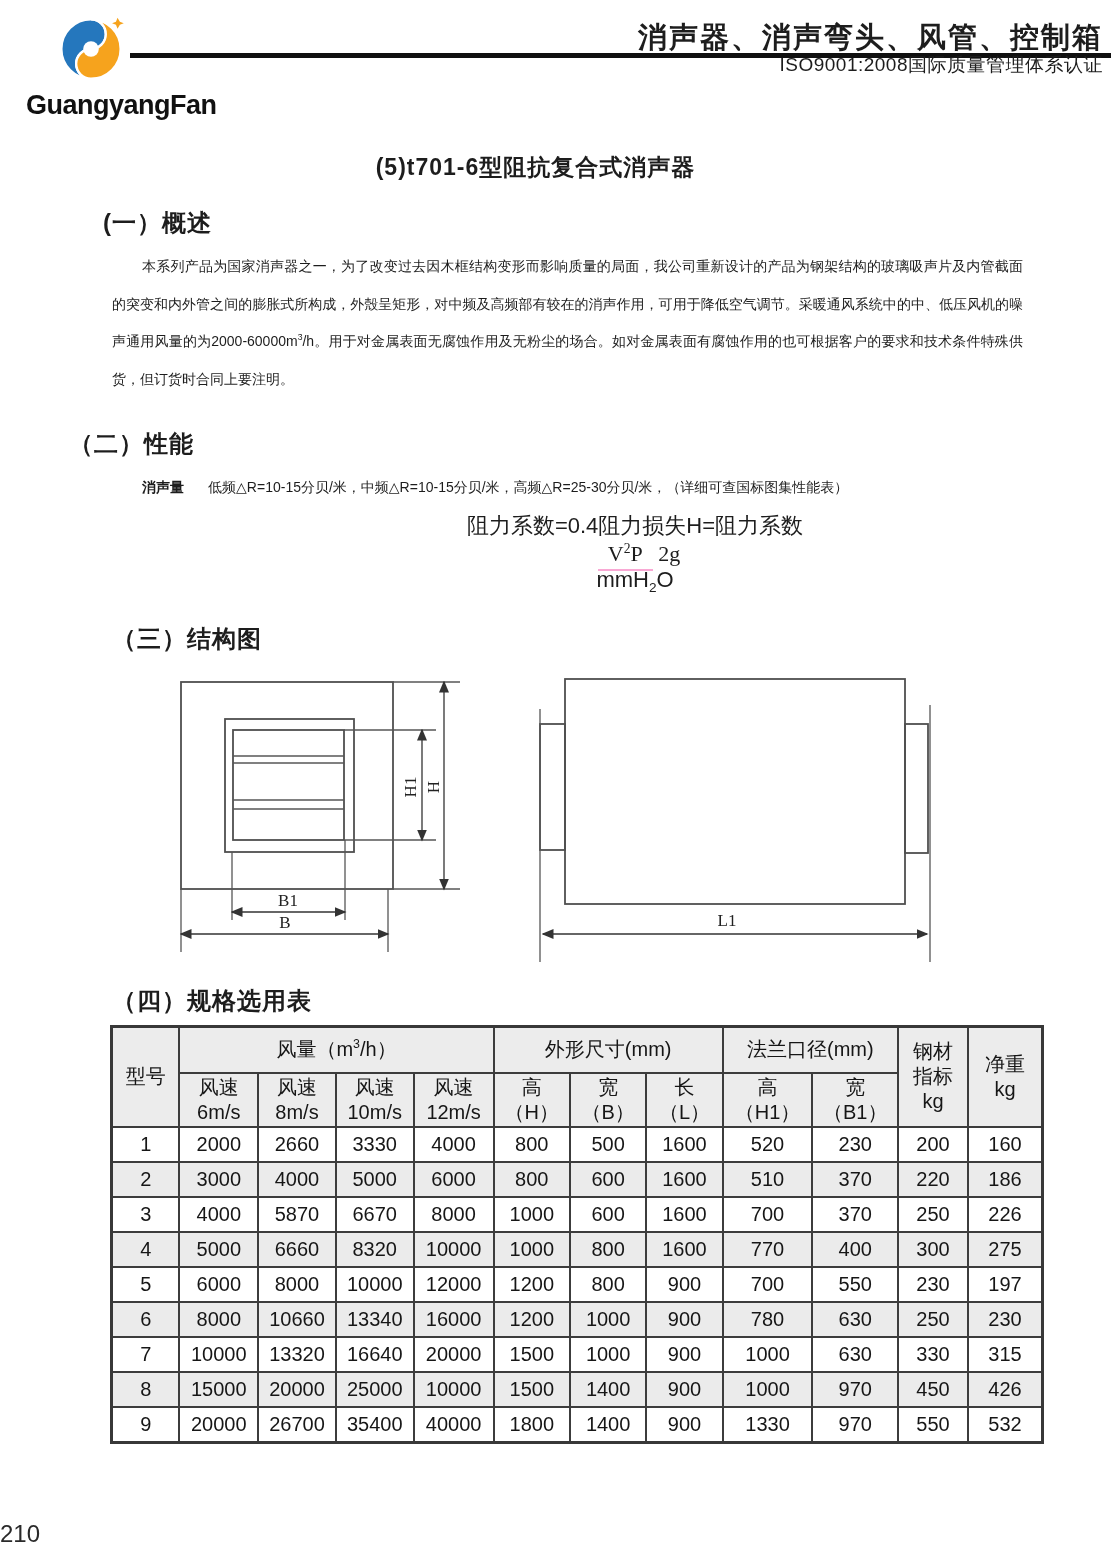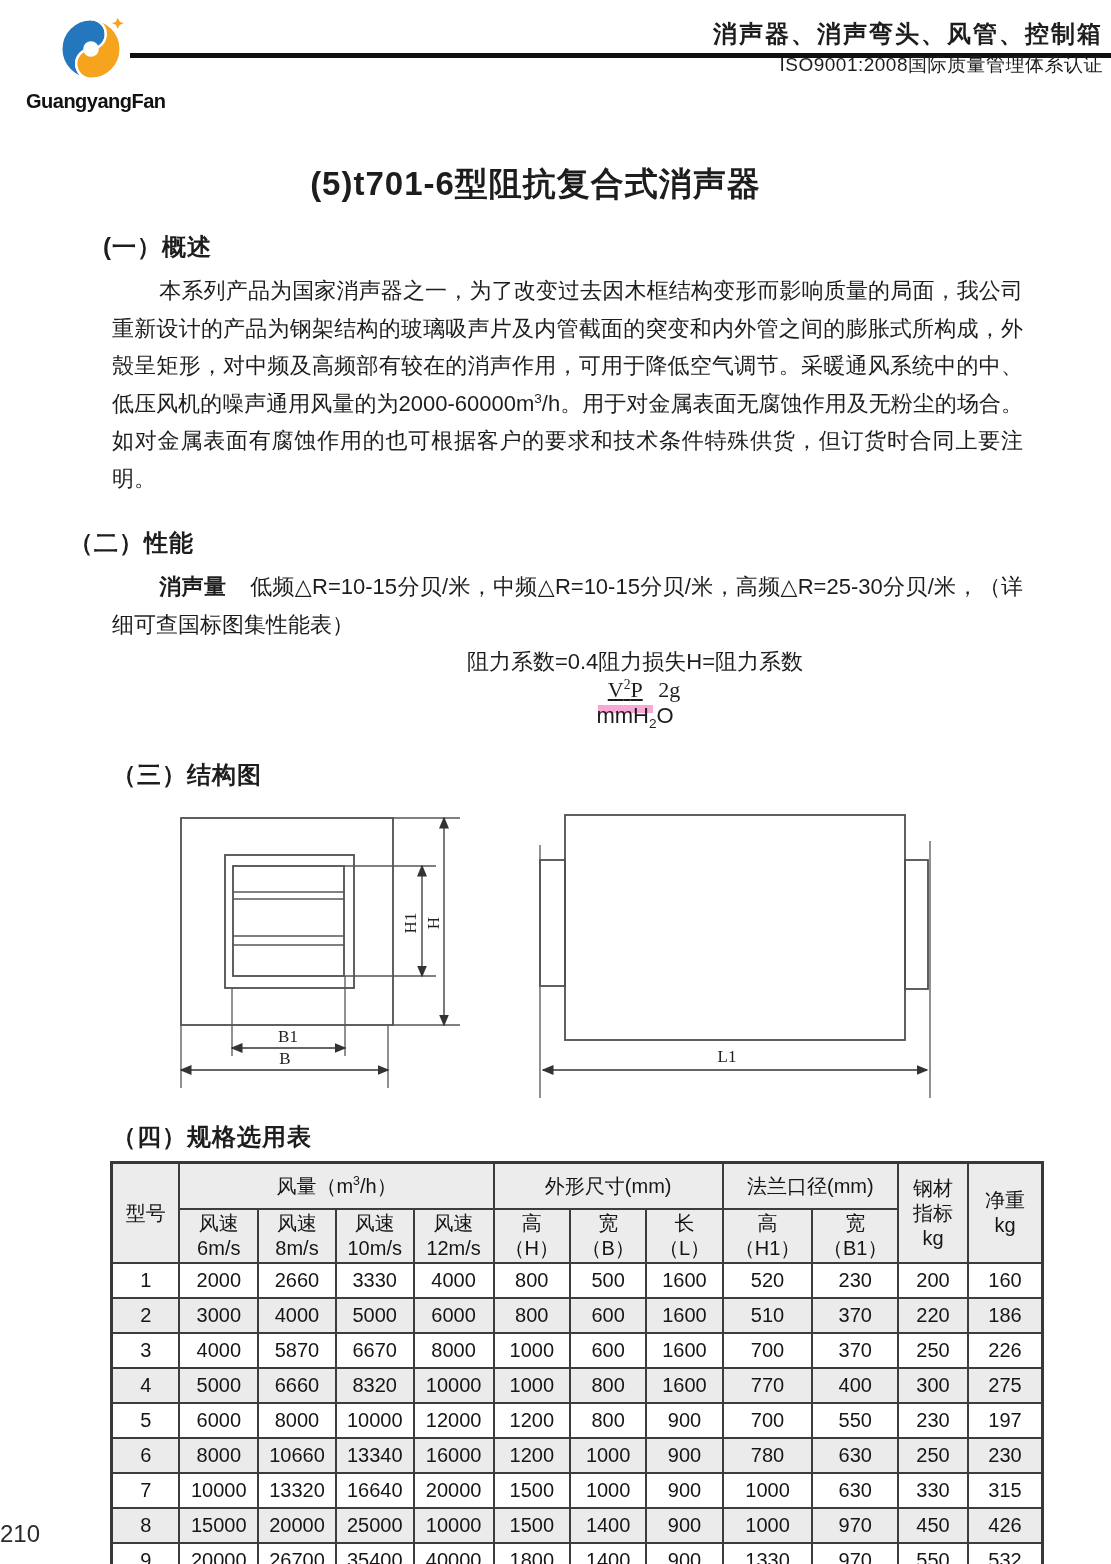--- a/index.html
+++ b/index.html
@@ -5,38 +5,38 @@
   html,body{margin:0;padding:0;}
   body{
     width:1111px;height:1564px;position:relative;background:#ffffff;
     font-family:"Liberation Sans","DejaVu Sans",sans-serif;color:#1d1d1d;
     overflow:hidden;
   }
   
   .header{position:relative;height:118px;}
   .logo{position:absolute;left:26px;top:10px;width:130px;text-align:center;}
   .logo svg{display:block;margin:0 auto;}
-  .brand{font-size:20px;font-weight:bold;letter-spacing:-0.5px;color:#111;margin-top:2px;}
-  .header-title{position:absolute;right:8px;top:18px;font-size:24px;font-weight:bold;letter-spacing:2px;white-space:nowrap;}
+  .brand{font-size:27px;font-weight:bold;letter-spacing:-0.5px;color:#111;margin-top:2px;}
+  .header-title{position:absolute;right:8px;top:18px;font-size:29px;font-weight:bold;letter-spacing:2px;white-space:nowrap;}
   .header-rule{position:absolute;left:130px;right:0;top:53px;height:5px;background:#101010;}
   .header-cert{position:absolute;right:8px;top:52px;font-size:19px;letter-spacing:0.5px;}
   
-  .doc-title{text-align:center;font-size:33px;font-weight:bold;margin:44px 40px 0 0;letter-spacing:1px;}
+  .doc-title{text-align:center;font-size:23px;font-weight:bold;margin:34px 40px 0 0;letter-spacing:1px;}
   .sec-heading{font-size:24px;font-weight:bold;margin:0;letter-spacing:1px;}
   .h-overview{margin:24px 0 0 103px;}
   .h-perf{margin:30px 0 0 69px;}
   .h-struct{margin:40px 0 0 112px;}
   .h-spec{margin:16px 0 0 112px;}
-  .para{font-size:22px;line-height:37.5px;margin:9px 88px 0 112px;text-align:justify;}
+  .para{font-size:14px;line-height:37.5px;margin:9px 88px 0 112px;text-align:justify;}
   .indent{text-indent:2.15em;}
   .bold-lead{font-weight:bold;margin-right:24px;}
   
   .formula{display:flex;align-items:center;margin:4px 0 0 112px;padding-left:47px;font-size:22px;height:72px;flex-direction:column;}
   .frac{display:inline-block;text-align:center;font-family:"Liberation Serif","DejaVu Serif",serif;font-size:22px;margin:0 6px 0 14px;}
-  .frac .num{padding:0 10px 3px;border-bottom:8px solid #f9a8d4;text-decoration:underline;}
+  .frac .num{padding:0 10px 3px;border-bottom:2px solid #f9a8d4;}
   .frac .den{padding-top:3px;}
   sup{font-size:0.62em;vertical-align:super;line-height:0;}
   sub{font-size:0.62em;vertical-align:sub;line-height:0;}
   
   .diagrams{display:flex;margin:12px 0 0 158px;gap:48px;height:302px;}
   .diag-svg .draw{fill:none;stroke:#4f4f4f;stroke-width:1.8;}
   .diag-svg .thin{fill:none;stroke:#565656;stroke-width:1.3;}
   .diag-svg .dim{fill:none;stroke:#333;stroke-width:1.3;}
   .diag-svg text{fill:#222;font-family:"Liberation Serif","DejaVu Serif",serif;font-size:17px;}
   

